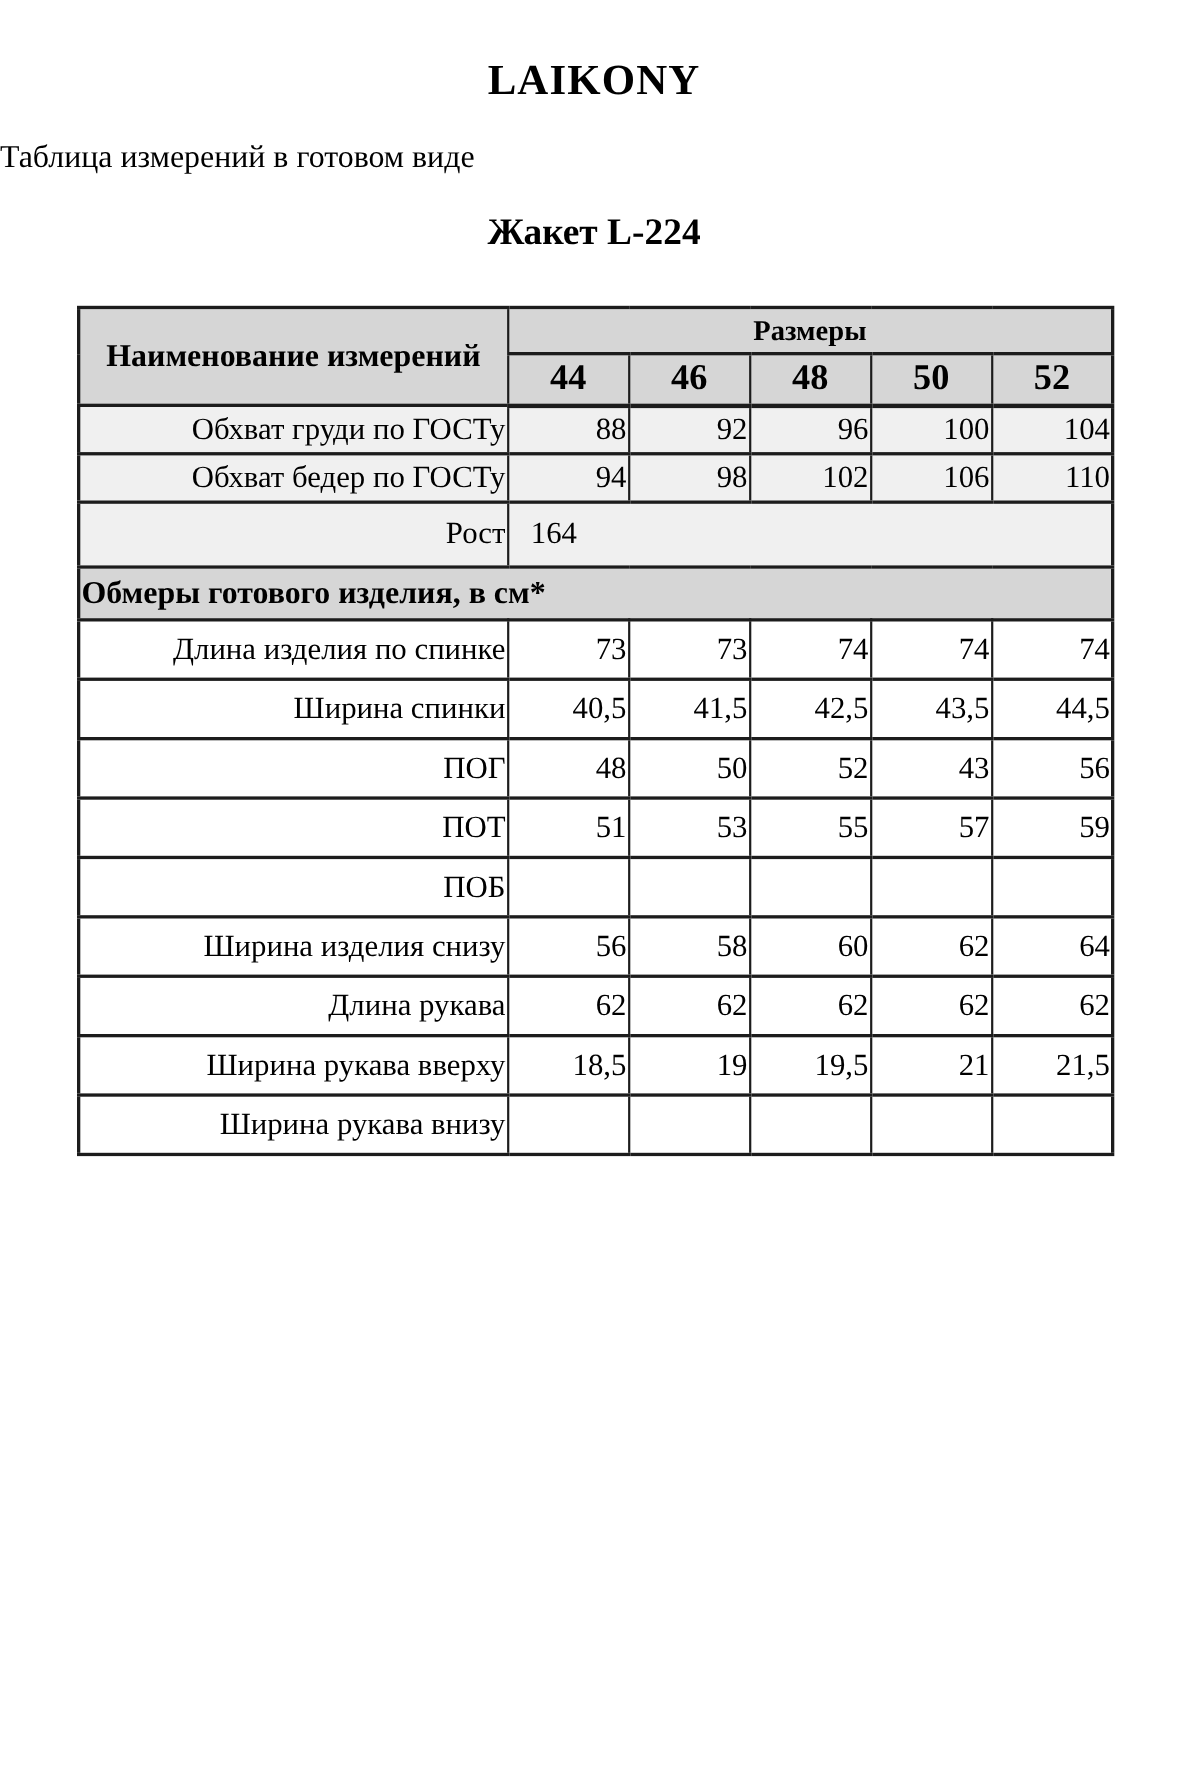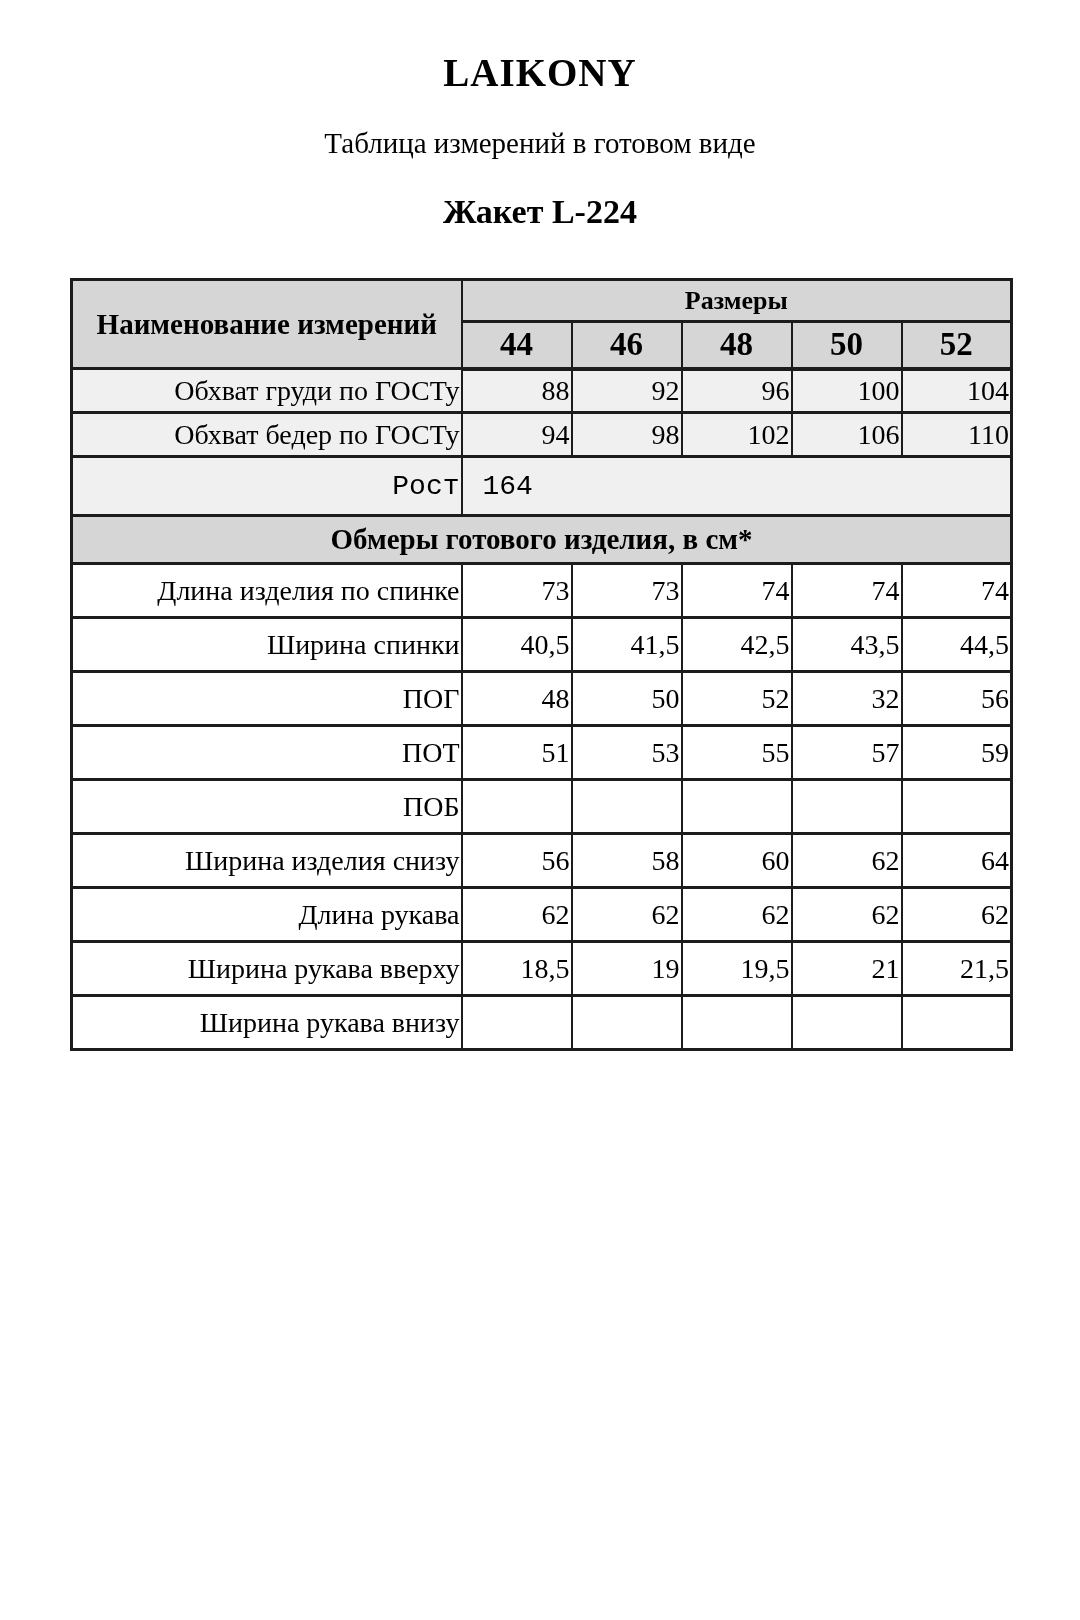--- a/index.html
+++ b/index.html
@@ -14,21 +14,21 @@
 
   .brand {
     margin: 50px 0 0 0;
     text-align: center;
     font-size: 39px;
     font-weight: bold;
     letter-spacing: 1px;
   }
   .subtitle {
     margin: 32px 0 0 0;
-    text-align: center;
+    text-align: left;
     font-size: 29px;
     font-weight: normal;
   }
   .product {
     margin: 33px 0 17px 0;
     text-align: center;
     font-size: 34px;
     font-weight: bold;
   }
 
@@ -53,27 +53,27 @@
     background: var(--header-bg, #d6d6d6);
     font-weight: bold;
     text-align: center;
   }
   td.name-hdr  { font-size: 29px; }
   td.sizes-hdr { font-size: 26px; height: 42px; border-bottom-width: 2px; }
   tr.sizes-row td { font-size: 33px; height: 47px; border-bottom-width: 4px; margin-top: 24px; }
 
   
   tr.gost td { background: var(--gost-row-bg, #f0f0f0); height: 44px; }
-  tr.rost td { height: 59px; font-family: Liberation Mono, monospace; }
+  tr.rost td { height: 59px; }
 
   
   tr.section td {
     background: var(--header-bg, #d6d6d6);
     font-weight: bold;
-    text-align: center;
+    text-align: left;
     font-size: 29px;
     height: 48px;
   }
 
   
   tr.meas td { background: var(--white-row-bg, #ffffff); height: 54px; }
 
   td.lbl {
     text-align: right;
     padding-left: 20px;
@@ -163,21 +163,21 @@
         <td class="val">41,5</td>
         <td class="val">42,5</td>
         <td class="val">43,5</td>
         <td class="val">44,5</td>
       </tr>
       <tr class="meas">
         <td class="lbl">ПОГ</td>
         <td class="val">48</td>
         <td class="val">50</td>
         <td class="val">52</td>
-        <td class="val">32</td>
+        <td class="val">43</td>
         <td class="val">56</td>
       </tr>
       <tr class="meas">
         <td class="lbl">ПОТ</td>
         <td class="val">51</td>
         <td class="val">53</td>
         <td class="val">55</td>
         <td class="val">57</td>
         <td class="val">59</td>
       </tr>

